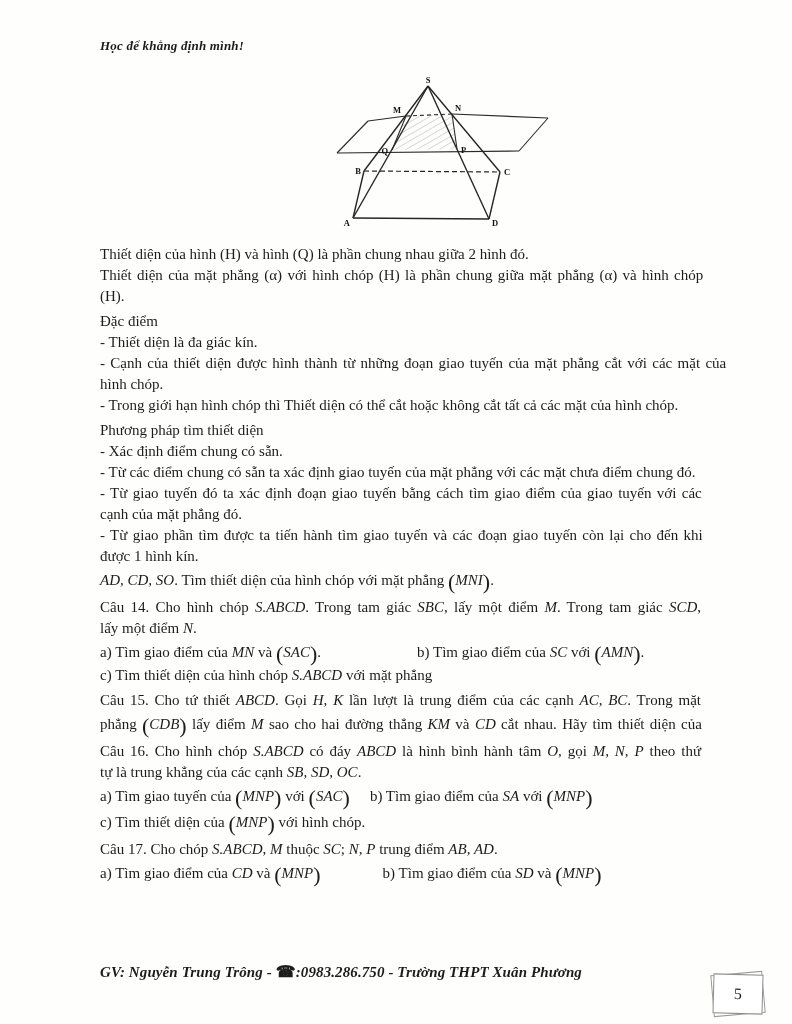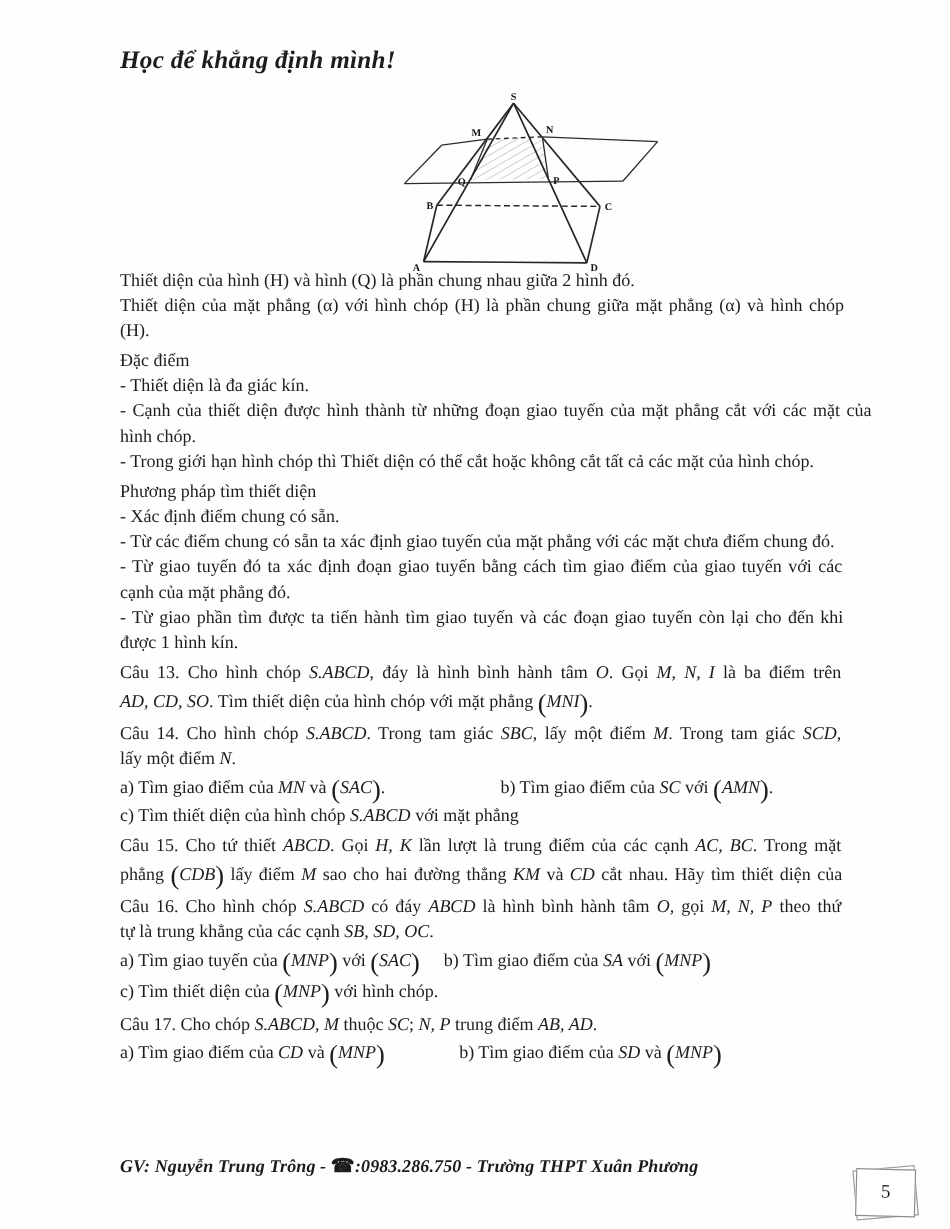--- a/index.html
+++ b/index.html
@@ -1,25 +1,25 @@
 <!DOCTYPE html>
 <html><head>
 <meta charset="utf-8">
 <style>
   html,body{margin:0;padding:0;background:#ffffff;}
   .page{
     position:relative;width:792px;height:1024px;background:#fefefd;
     font-family:"Liberation Serif","DejaVu Serif",serif;color:#1c1c1c;overflow:hidden;
   }
   .header{
-    position:absolute;left:100px;top:38px;font-size:21px;font-weight:bold;font-style:italic;
+    position:absolute;left:100px;top:38px;font-size:13px;font-weight:bold;font-style:italic;
     letter-spacing:.2px;white-space:nowrap;
   }
   .figure{position:absolute;left:325px;top:75px;}
-  .body-text{position:absolute;left:100px;top:224px;width:601px;font-size:15px;}
+  .body-text{position:absolute;left:100px;top:244px;width:601px;font-size:15px;}
   .line{margin:0;line-height:21px;white-space:nowrap;}
   .line.mathy{line-height:26px;}
   .line.q{margin-top:4px;}
   .line.fill{text-align:justify;text-align-last:justify;word-spacing:1.6px;}
   .sg-n{}
   .sg-b{font-weight:normal;}
   .sg-i{font-style:italic;}
   .sg-p{font-size:22px;font-weight:400;vertical-align:-4px;line-height:0;}
   .gap{display:inline-block;height:1px;}
   .gap-wide{width:96px;}
@@ -103,21 +103,20 @@
       <p class="line fill"><span class="sg-n">- Cạnh của thiết diện được hình thành từ những đoạn giao tuyến của mặt phẳng cắt với các mặt của</span></p>
       <p class="line"><span class="sg-n">hình chóp.</span></p>
       <p class="line"><span class="sg-n">- Trong giới hạn hình chóp thì Thiết diện có thể cắt hoặc không cắt tất cả các mặt của hình chóp.</span></p>
       <p class="line q"><span class="sg-b">Phương pháp tìm thiết diện</span></p>
       <p class="line"><span class="sg-n">- Xác định điểm chung có sẵn.</span></p>
       <p class="line"><span class="sg-n">- Từ các điểm chung có sẵn ta xác định giao tuyến của mặt phẳng với các mặt chưa điểm chung đó.</span></p>
       <p class="line fill"><span class="sg-n">- Từ giao tuyến đó ta xác định đoạn giao tuyến bằng cách tìm giao điểm của giao tuyến với các</span></p>
       <p class="line"><span class="sg-n">cạnh của mặt phẳng đó.</span></p>
       <p class="line fill"><span class="sg-n">- Từ giao phần tìm được ta tiến hành tìm giao tuyến và các đoạn giao tuyến còn lại cho đến khi</span></p>
       <p class="line"><span class="sg-n">được 1 hình kín.</span></p>
-      <p class="line fill q"><span class="sg-b">Câu 13.</span><span class="sg-n"> Cho hình chóp </span><span class="sg-i">S.ABCD</span><span class="sg-n">, đáy là hình bình hành tâm </span><span class="sg-i">O</span><span class="sg-n">. Gọi </span><span class="sg-i">M, N, I</span><span class="sg-n"> là ba điểm trên</span></p>
       <p class="line mathy"><span class="sg-i">AD, CD, SO</span><span class="sg-n">. Tìm thiết diện của hình chóp với mặt phẳng </span><span class="sg-p">(</span><span class="sg-i">MNI</span><span class="sg-p">)</span><span class="sg-n">.</span></p>
       <p class="line fill q"><span class="sg-b">Câu 14.</span><span class="sg-n"> Cho hình chóp </span><span class="sg-i">S.ABCD</span><span class="sg-n">. Trong tam giác </span><span class="sg-i">SBC</span><span class="sg-n">, lấy một điểm </span><span class="sg-i">M</span><span class="sg-n">. Trong tam giác </span><span class="sg-i">SCD</span><span class="sg-n">,</span></p>
       <p class="line"><span class="sg-n">lấy một điểm </span><span class="sg-i">N</span><span class="sg-n">.</span></p>
       <p class="line mathy"><span class="sg-n">a) Tìm giao điểm của </span><span class="sg-i">MN</span><span class="sg-n"> và </span><span class="sg-p">(</span><span class="sg-i">SAC</span><span class="sg-p">)</span><span class="sg-n">.</span><span class="gap gap-wide"></span><span class="sg-n">b) Tìm giao điểm của </span><span class="sg-i">SC</span><span class="sg-n"> với </span><span class="sg-p">(</span><span class="sg-i">AMN</span><span class="sg-p">)</span><span class="sg-n">.</span></p>
       <p class="line"><span class="sg-n">c) Tìm thiết diện của hình chóp </span><span class="sg-i">S.ABCD</span><span class="sg-n"> với mặt phẳng</span></p>
       <p class="line fill q"><span class="sg-b">Câu 15.</span><span class="sg-n"> Cho tứ thiết </span><span class="sg-i">ABCD</span><span class="sg-n">. Gọi </span><span class="sg-i">H, K</span><span class="sg-n"> lần lượt là trung điểm của các cạnh </span><span class="sg-i">AC, BC</span><span class="sg-n">. Trong mặt</span></p>
       <p class="line fill mathy"><span class="sg-n">phẳng </span><span class="sg-p">(</span><span class="sg-i">CDB</span><span class="sg-p">)</span><span class="sg-n"> lấy điểm </span><span class="sg-i">M</span><span class="sg-n"> sao cho hai đường thẳng </span><span class="sg-i">KM</span><span class="sg-n"> và </span><span class="sg-i">CD</span><span class="sg-n"> cắt nhau. Hãy tìm thiết diện của</span></p>
       <p class="line fill q"><span class="sg-b">Câu 16.</span><span class="sg-n"> Cho hình chóp </span><span class="sg-i">S.ABCD</span><span class="sg-n"> có đáy </span><span class="sg-i">ABCD</span><span class="sg-n"> là hình bình hành tâm </span><span class="sg-i">O</span><span class="sg-n">, gọi </span><span class="sg-i">M, N, P</span><span class="sg-n"> theo thứ</span></p>
       <p class="line"><span class="sg-n">tự là trung khẳng của các cạnh </span><span class="sg-i">SB, SD, OC</span><span class="sg-n">.</span></p>
       <p class="line mathy"><span class="sg-n">a) Tìm giao tuyến của </span><span class="sg-p">(</span><span class="sg-i">MNP</span><span class="sg-p">)</span><span class="sg-n"> với </span><span class="sg-p">(</span><span class="sg-i">SAC</span><span class="sg-p">)</span><span class="gap gap-narrow"></span><span class="sg-n">b) Tìm giao điểm của </span><span class="sg-i">SA</span><span class="sg-n"> với </span><span class="sg-p">(</span><span class="sg-i">MNP</span><span class="sg-p">)</span></p>

